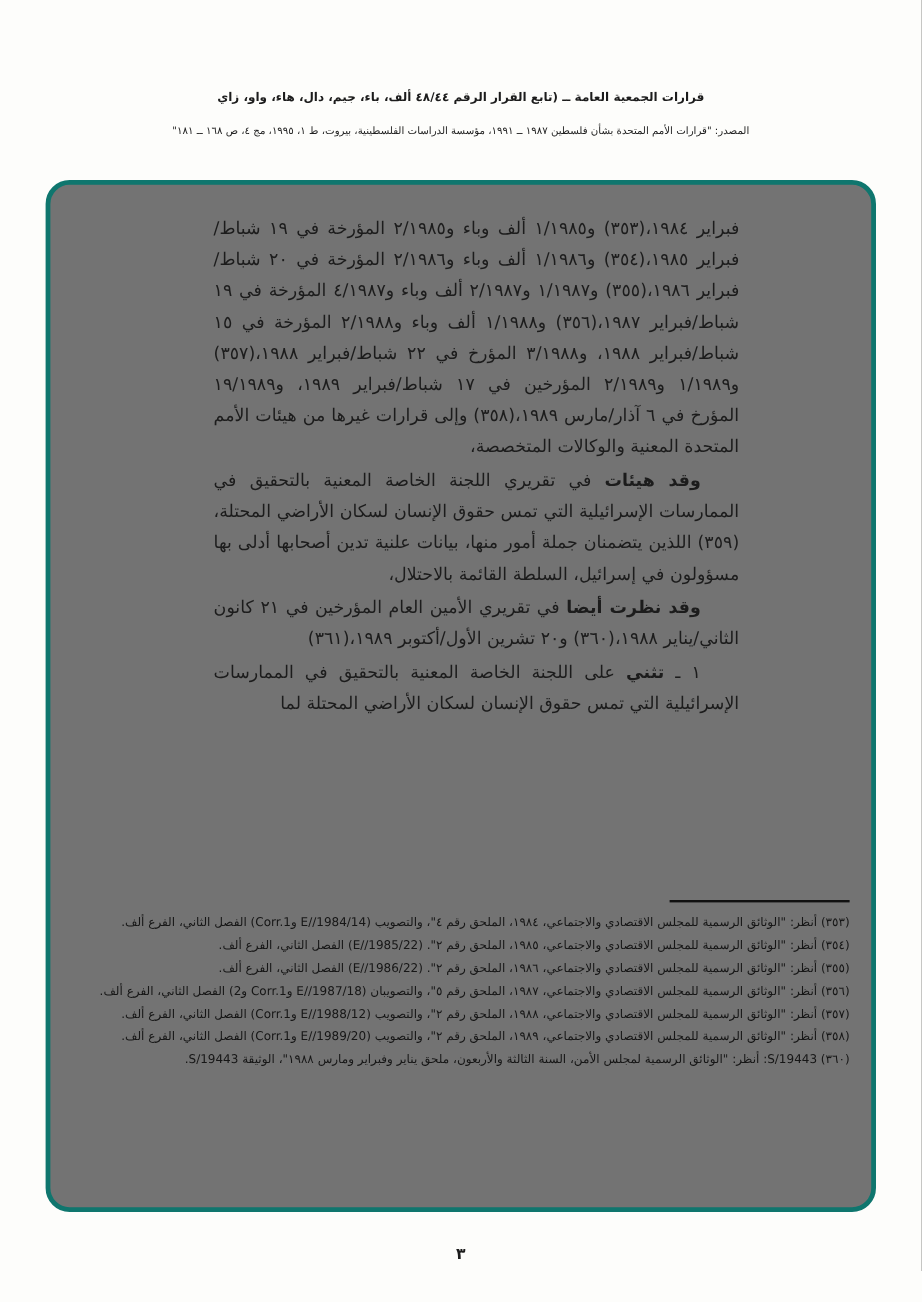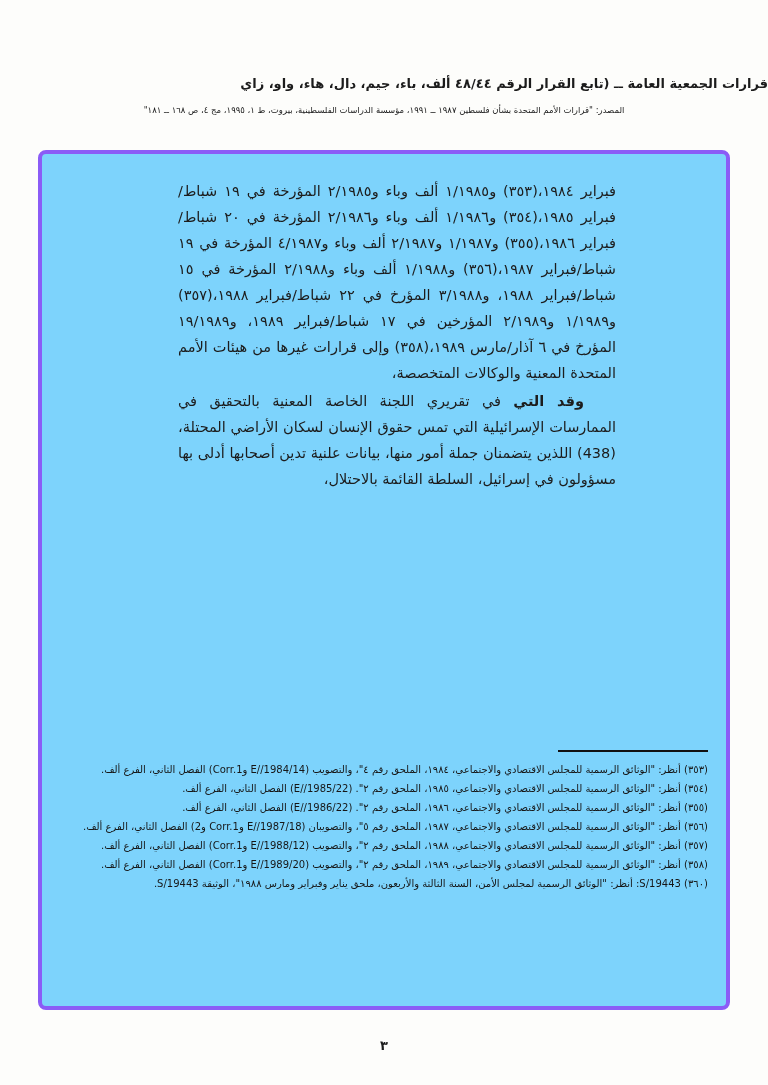--- a/index.html
+++ b/index.html
@@ -8,36 +8,36 @@
     width: 768px; height: 1085px;
     background: #fdfdfb;
     font-family: "DejaVu Sans", sans-serif;
     color: #1c1c1c;
     position: relative;
     overflow: hidden;
     direction: rtl;
   }
   .header-title {
     position: absolute; top: 76px; left: 0; right: 0;
-    text-align: right;
+    text-align: center;
     font-weight: bold;
-    font-size: 13px;
+    font-size: 10px;
   }
   .source-line {
     position: absolute; top: 105px; left: 24px; right: 24px;
     text-align: center;
     font-size: 8.5px;
     color: #222;
   }
   .green-box {
     position: absolute; top: 150px; right: 38px;
     width: 692px; height: 860px;
-    border: 4px solid #8b5cf6;
-    border-radius: 8px;
-    background: #7dd3fc;
+    border: 4px solid #0f766e;
+    border-radius: 20px;
+    background: #737373;
   }
   .body-text {
     position: absolute; top: 24px; right: 110px;
     width: 438px;
     font-size: 14.5px;
     line-height: 26px;
     text-align: justify;
   }
   .body-text p { margin: 0 0 2px 0; }
   .body-text p.indent { text-indent: 32px; }
@@ -71,21 +71,23 @@
 <div class="page">
 
   <div class="header-title">قرارات الجمعية العامة ــ (تابع القرار الرقم ٤٨/٤٤ ألف، باء، جيم، دال، هاء، واو، زاي</div>
 
   <div class="source-line">المصدر: "قرارات الأمم المتحدة بشأن فلسطين ١٩٨٧ ــ ١٩٩١، مؤسسة الدراسات الفلسطينية، بيروت، ط ١، ١٩٩٥، مج ٤، ص ١٦٨ ــ ١٨١"</div>
 
   <div class="green-box">
 
     <div class="body-text">
       <p><span></span><span class="lead"></span><span>فبراير ١٩٨٤،(٣٥٣) و١/١٩٨٥ ألف وباء و٢/١٩٨٥ المؤرخة في ١٩ شباط/فبراير ١٩٨٥،(٣٥٤) و١/١٩٨٦ ألف وباء و٢/١٩٨٦ المؤرخة في ٢٠ شباط/فبراير ١٩٨٦،(٣٥٥) و١/١٩٨٧ و٢/١٩٨٧ ألف وباء و٤/١٩٨٧ المؤرخة في ١٩ شباط/فبراير ١٩٨٧،(٣٥٦) و١/١٩٨٨ ألف وباء و٢/١٩٨٨ المؤرخة في ١٥ شباط/فبراير ١٩٨٨، و٣/١٩٨٨ المؤرخ في ٢٢ شباط/فبراير ١٩٨٨،(٣٥٧) و١/١٩٨٩ و٢/١٩٨٩ المؤرخين في ١٧ شباط/فبراير ١٩٨٩، و١٩/١٩٨٩ المؤرخ في ٦ آذار/مارس ١٩٨٩،(٣٥٨) وإلى قرارات غيرها من هيئات الأمم المتحدة المعنية والوكالات المتخصصة،</span></p>
-      <p class="indent"><span></span><span class="lead">وقد التي</span><span> في تقريري اللجنة الخاصة المعنية بالتحقيق في الممارسات الإسرائيلية التي تمس حقوق الإنسان لسكان الأراضي المحتلة،(438) اللذين يتضمنان جملة أمور منها، بيانات علنية تدين أصحابها أدلى بها مسؤولون في إسرائيل، السلطة القائمة بالاحتلال،</span></p>
+      <p class="indent"><span></span><span class="lead">وقد هيئات</span><span> في تقريري اللجنة الخاصة المعنية بالتحقيق في الممارسات الإسرائيلية التي تمس حقوق الإنسان لسكان الأراضي المحتلة،(٣٥٩) اللذين يتضمنان جملة أمور منها، بيانات علنية تدين أصحابها أدلى بها مسؤولون في إسرائيل، السلطة القائمة بالاحتلال،</span></p>
+      <p class="indent"><span></span><span class="lead">وقد نظرت أيضا</span><span> في تقريري الأمين العام المؤرخين في ٢١ كانون الثاني/يناير ١٩٨٨،(٣٦٠) و٢٠ تشرين الأول/أكتوبر ١٩٨٩،(٣٦١)</span></p>
+      <p class="indent"><span>١ ـ </span><span class="lead">تثني</span><span> على اللجنة الخاصة المعنية بالتحقيق في الممارسات الإسرائيلية التي تمس حقوق الإنسان لسكان الأراضي المحتلة لما</span></p>
     </div>
 
     <div class="footnotes">
       <hr class="fn-rule">
       <p class="footnote">(٣٥٣) أنظر: "الوثائق الرسمية للمجلس الاقتصادي والاجتماعي، ١٩٨٤، الملحق رقم ٤"، والتصويب (E//1984/14 وCorr.1) الفصل الثاني، الفرع ألف.</p>
       <p class="footnote">(٣٥٤) أنظر: "الوثائق الرسمية للمجلس الاقتصادي والاجتماعي، ١٩٨٥، الملحق رقم ٢". (E//1985/22) الفصل الثاني، الفرع ألف.</p>
       <p class="footnote">(٣٥٥) أنظر: "الوثائق الرسمية للمجلس الاقتصادي والاجتماعي، ١٩٨٦، الملحق رقم ٢". (E//1986/22) الفصل الثاني، الفرع ألف.</p>
       <p class="footnote">(٣٥٦) أنظر: "الوثائق الرسمية للمجلس الاقتصادي والاجتماعي، ١٩٨٧، الملحق رقم ٥"، والتصويبان (E//1987/18 وCorr.1 و2) الفصل الثاني، الفرع ألف.</p>
       <p class="footnote">(٣٥٧) أنظر: "الوثائق الرسمية للمجلس الاقتصادي والاجتماعي، ١٩٨٨، الملحق رقم ٢"، والتصويب (E//1988/12 وCorr.1) الفصل الثاني، الفرع ألف.</p>
       <p class="footnote">(٣٥٨) أنظر: "الوثائق الرسمية للمجلس الاقتصادي والاجتماعي، ١٩٨٩، الملحق رقم ٢"، والتصويب (E//1989/20 وCorr.1) الفصل الثاني، الفرع ألف.</p>

